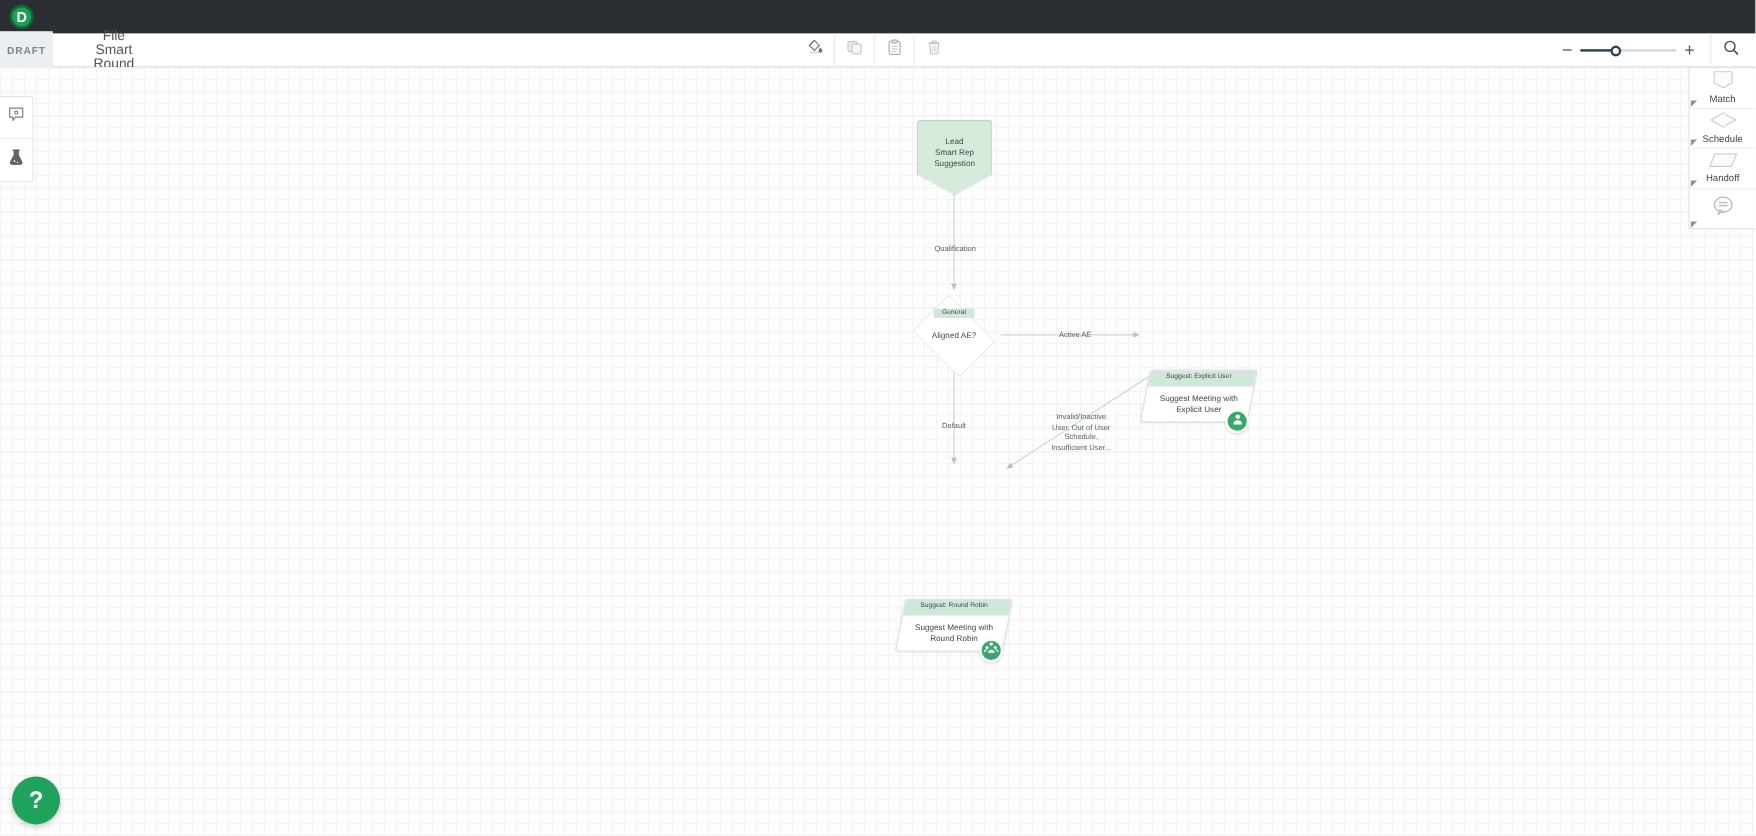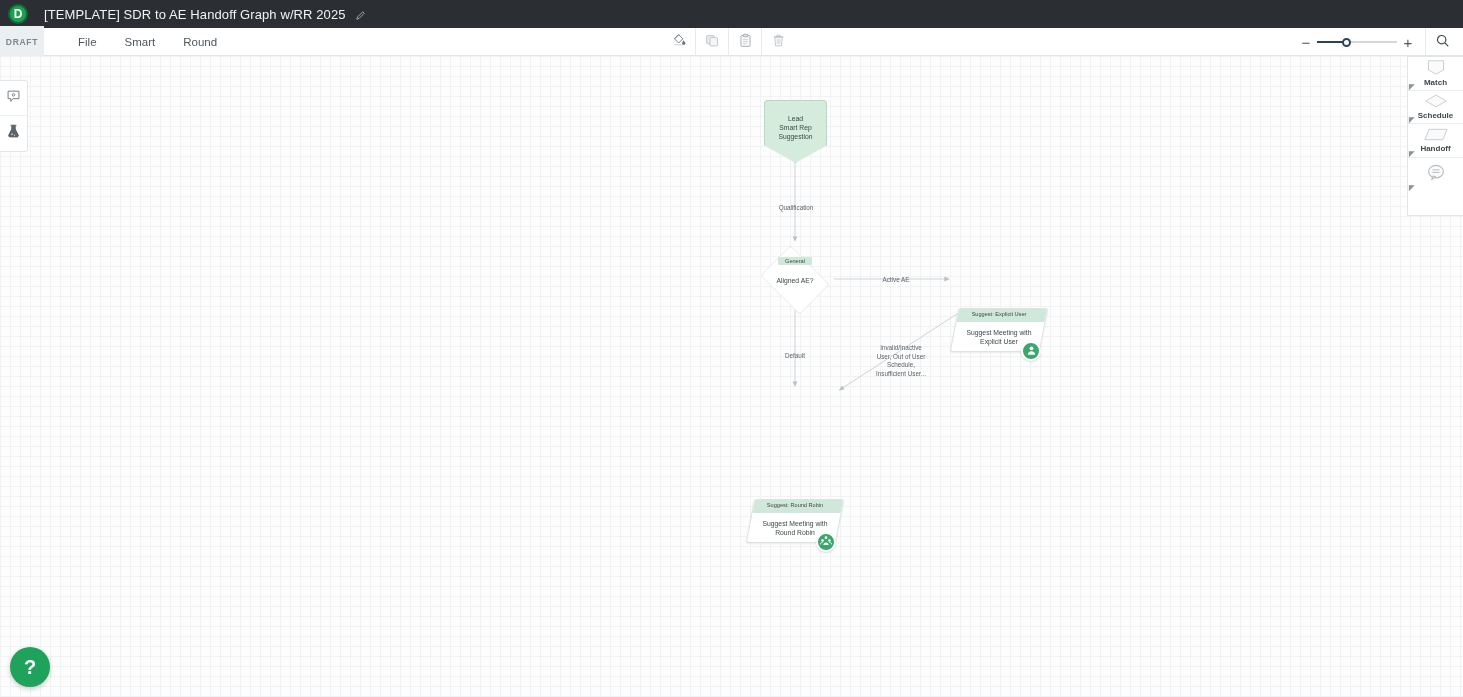--- a/index.html
+++ b/index.html
@@ -31,21 +31,21 @@
   .menubar {
     position:absolute; top:28px; left:0; width:1463px; height:28px;
     background:#ffffff; border-bottom:1px solid #e2e5e7;
     display:flex; align-items:center;
   }
   .draft-badge {
     width:44px; height:32px; background:#eceff1; color:#7c868d;
     font-size:8.5px; letter-spacing:.7px; display:flex;
     align-items:center; justify-content:center; font-weight:600;
   }
-  .menu-items { display:flex; align-items:center; margin-left:20px; }
+  .menu-items { display:flex; align-items:center; margin-left:20px;flex-direction:column; }
   .menu-item {
     font-size:11.5px; color:#4e575e; padding:0 14px; cursor:default;
   }
   .tool-group {
     position:absolute; left:663px; top:0; height:28px;
     display:flex; align-items:center;
   }
   .tool-btn {
     width:33px; height:28px; display:flex; align-items:center; justify-content:center;
     border-right:1px solid #e8eaec;
@@ -94,22 +94,22 @@
     border-radius:0 3px 3px 0; z-index:5;
   }
   .rail-btn {
     width:27px; height:35px; display:flex; align-items:center; justify-content:center;
     border-bottom:1px solid #eceff1;
   }
   .rail-btn:last-child { border-bottom:none; }
 
   
   .right-palette {
-    position:absolute; top:56px; right:0; width:56px; height:160px;
-    background:#ffffff; border:1px solid #e2e5e7; border-right:none; z-index:5;font-weight:bold;
+    position:absolute; top:56px; right:0; width:56px; height:135px;
+    background:#ffffff; border:1px solid #e2e5e7; border-right:none; z-index:5;
   }
   .palette-item {
     height:33.5px; display:flex; flex-direction:column;
     align-items:center; justify-content:center; border-bottom:1px solid #eceff1;
     position:relative;
   }
   .palette-item:last-child { border-bottom:none; }
   .palette-label { font-size:8px; color:#3f484f; margin-top:-1px; }
   .palette-corner {
     position:absolute; left:1px; bottom:0px; font-size:7px; color:#8b9399; line-height:1;
@@ -196,28 +196,20 @@
 </style>
 </head>
 <body>
 
 <div id="app">
 
   <div class="titlebar">
     <div class="logo">
       <span>D</span>
     </div>
-    <div class="doc-title">
-      <span>[TEMPLATE] SDR to AE Handoff Graph w/RR 2025</span>
-      <span class="pencil-icon">
-        <svg width="9" height="9" viewBox="0 0 12 12">
-            <path d="M1 11l1-3 7-7 2 2-7 7-3 1z" fill="none" stroke="#c3c9cd" stroke-width="1"></path>
-          </svg>
-      </span>
-    </div>
   </div>
 
   <div class="menubar">
     <div class="draft-badge">DRAFT</div>
     <div class="menu-items">
       <div class="menu-item">File</div>
       <div class="menu-item">Smart</div>
       <div class="menu-item">Round</div>
     </div>
 

